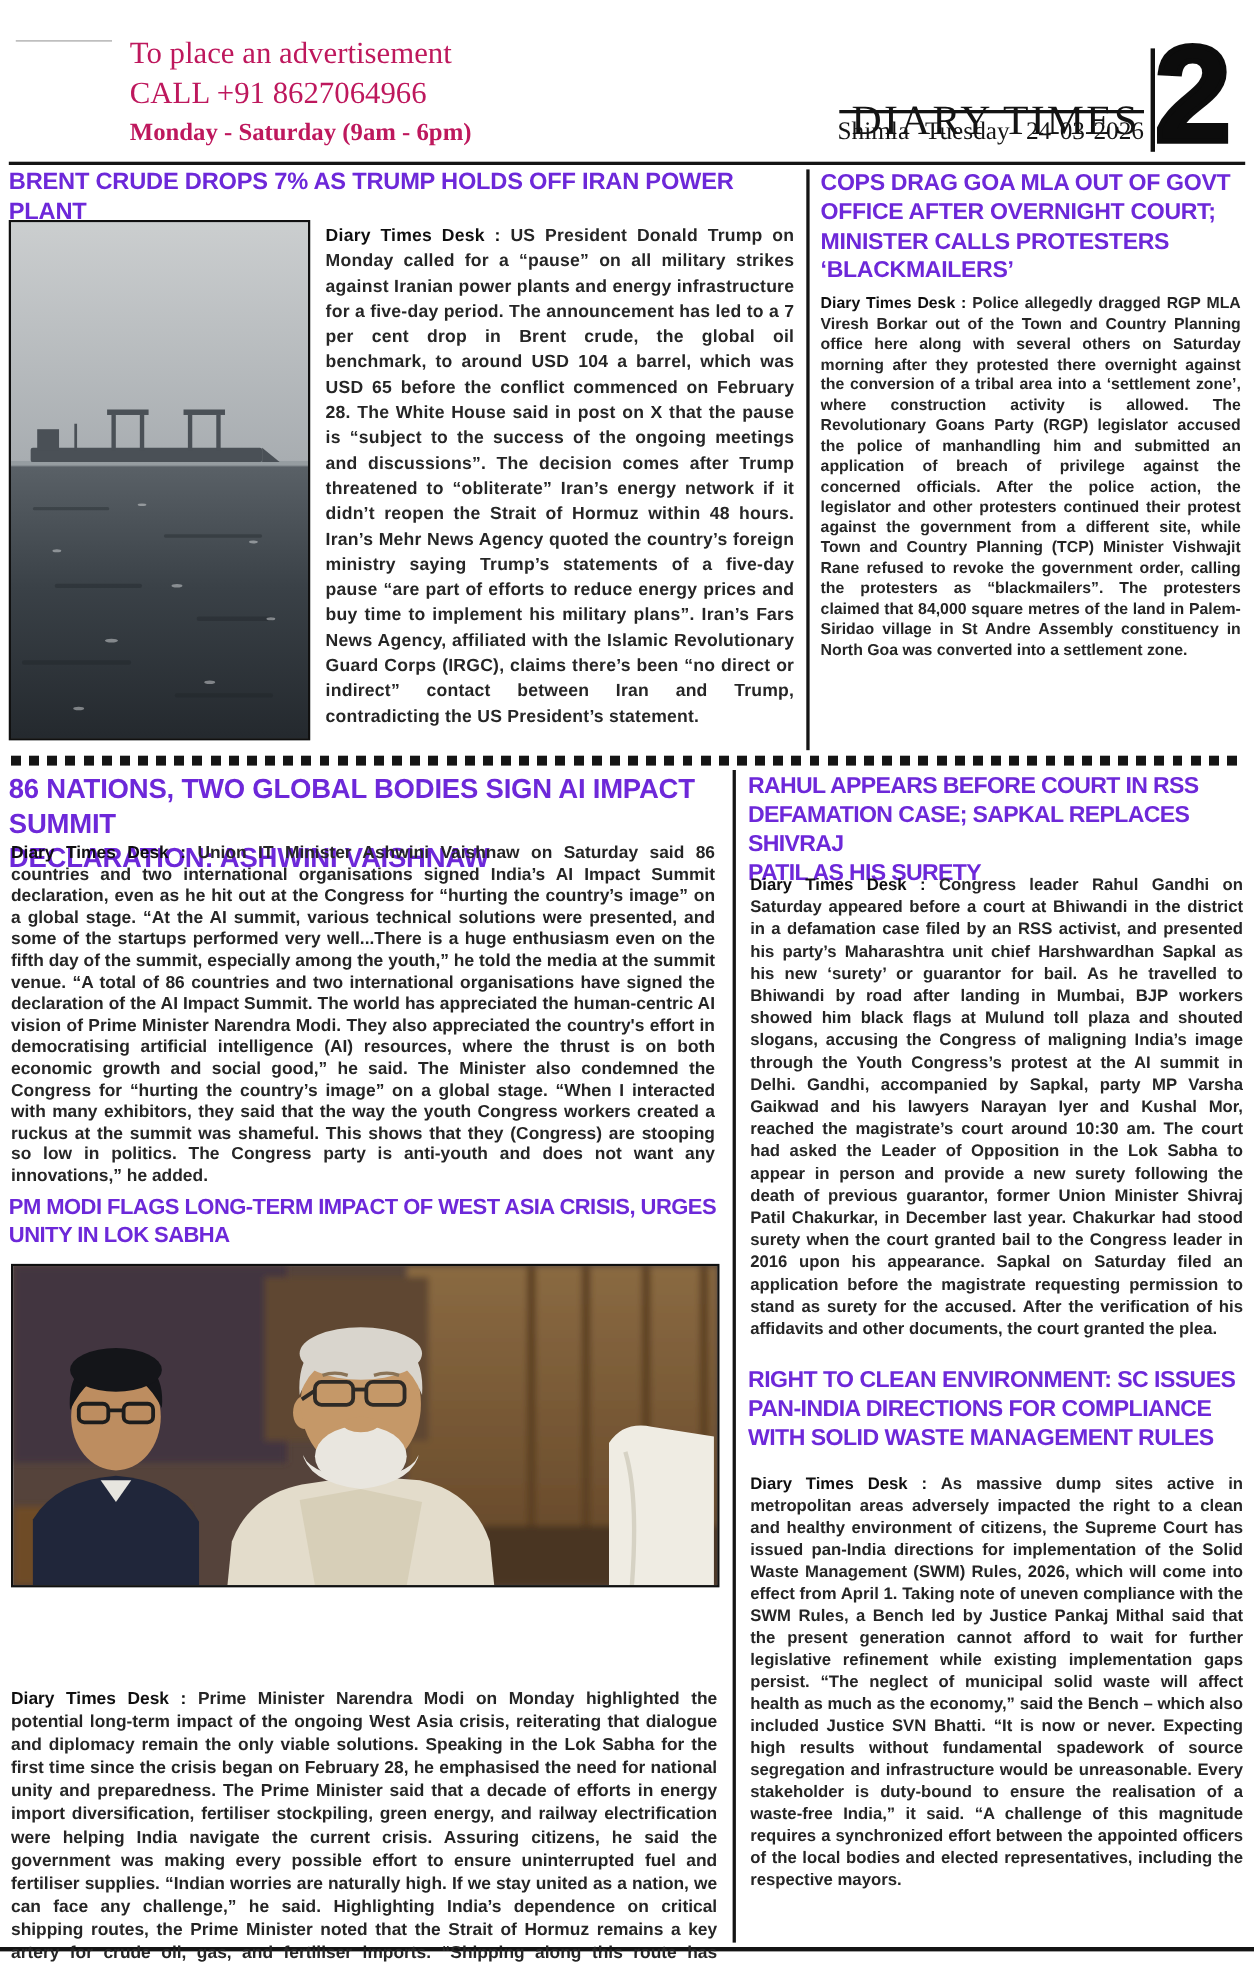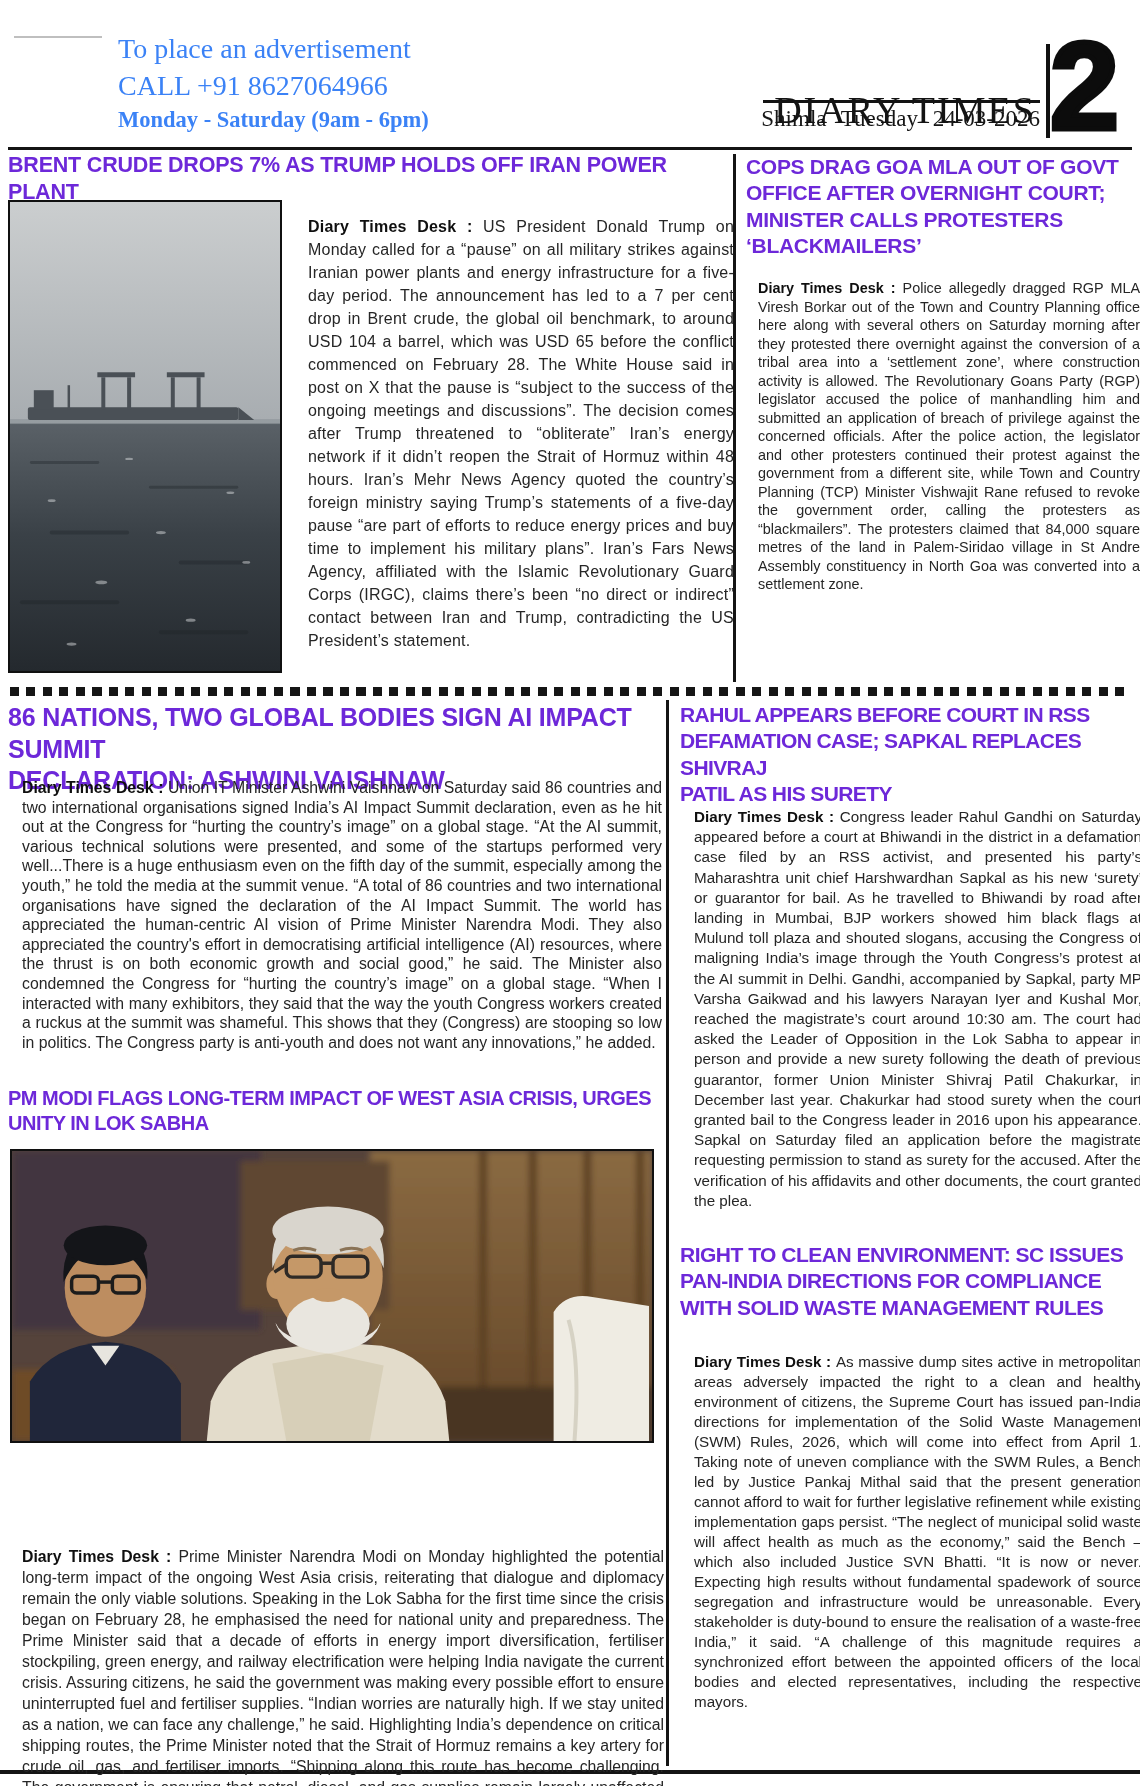--- a/index.html
+++ b/index.html
@@ -6,21 +6,21 @@
   .page{position:relative;width:1140px;height:1786px;background:#fff;overflow:hidden;
         font-family:"Liberation Sans",sans-serif;color:#1c1c1c;}
 
   
   .ribbon{position:absolute;left:14px;top:36px;width:88px;height:116px;z-index:5;
           background:linear-gradient(105deg,#d4４0 0%,#cb3a3e 0%,#bf292d 45%,#8e1b1f 100%);
           clip-path:polygon(0 0,100% 0,100% 100%,50% 79%,0 100%);
           box-shadow:inset 0 2px 0 rgba(0,0,0,.25);}
   .ribbon-label{position:absolute;left:0;right:0;top:52px;text-align:center;color:#fff;
           font-weight:700;font-size:14.5px;letter-spacing:.2px;}
-  .ad-block{position:absolute;left:118px;top:30px;font-family:"Liberation Serif",serif;color:#3b82f6;}
+  .ad-block{position:absolute;left:118px;top:30px;font-family:"Liberation Serif",serif;color:#be185d;}
   .ad-l1{font-size:28px;line-height:37px;}
   .ad-l2{font-size:28px;line-height:37px;}
   .ad-l3{font-size:22.5px;line-height:32px;font-weight:bold;}
   .masthead{position:absolute;left:755px;top:46px;width:300px;text-align:center;
           font-family:"Liberation Serif",serif;font-size:38px;letter-spacing:2px;color:#131313;margin-top:42px;}
   .masthead-rule{position:absolute;left:763px;top:100px;width:277px;height:2.5px;background:#131313;}
   .dateline{position:absolute;left:748px;top:106px;width:292px;text-align:right;
           font-family:"Liberation Serif",serif;font-size:23px;word-spacing:9px;color:#151515;}
   .pagebar{position:absolute;left:1046px;top:44px;width:3.5px;height:94px;background:#111;}
   .pagenum{position:absolute;left:1050px;top:24px;font-size:124px;line-height:1;font-weight:700;
@@ -30,21 +30,21 @@
   .header-rule{position:absolute;left:8px;top:147px;width:1124px;height:3px;background:#141414;}
   .vdiv-upper{position:absolute;left:733px;top:154px;width:2.5px;height:528px;background:#141414;}
   .vdiv-lower{position:absolute;left:666px;top:700px;width:2.5px;height:1066px;background:#141414;}
   .dotted{position:absolute;left:10px;top:687px;width:1120px;height:9px;
           background:repeating-linear-gradient(90deg,#151515 0 9px,transparent 9px 16.5px);}
   .bottom-rule{position:absolute;left:0;top:1770px;width:1140px;height:4px;background:#141414;}
 
   
   .hl{position:absolute;font-weight:700;color:#6d28d9;
       white-space:pre-line;line-height:1.26;margin:0;}
-  .body{position:absolute;margin:12px;text-align:justify;color:#262626;overflow:hidden;}
+  .body{position:absolute;margin:0;text-align:justify;color:#262626;overflow:hidden;font-weight:bold;}
   .body b{color:#0f0f0f;}
 
   .a1-hl{left:8px;top:152px;width:716px;font-size:21.5px;letter-spacing:-0.2px;}
   .a1-text{left:296px;top:203px;width:426px;height:466px;font-size:16px;line-height:23px;letter-spacing:.2px;}
   .goa-hl{left:746px;top:154px;width:382px;font-size:21px;letter-spacing:-0.3px;}
   .goa-text{left:746px;top:267px;width:382px;height:356px;font-size:14.4px;line-height:18.5px;}
   .ai-hl{left:8px;top:702px;width:644px;font-size:25px;letter-spacing:-0.2px;}
   .ai-text{left:10px;top:766px;width:640px;height:314px;font-size:15.8px;line-height:19.6px;}
   .rahul-hl{left:680px;top:702px;width:452px;font-size:21px;letter-spacing:-0.6px;}
   .rahul-text{left:682px;top:795px;width:448px;height:434px;font-size:15.2px;line-height:20.2px;}

